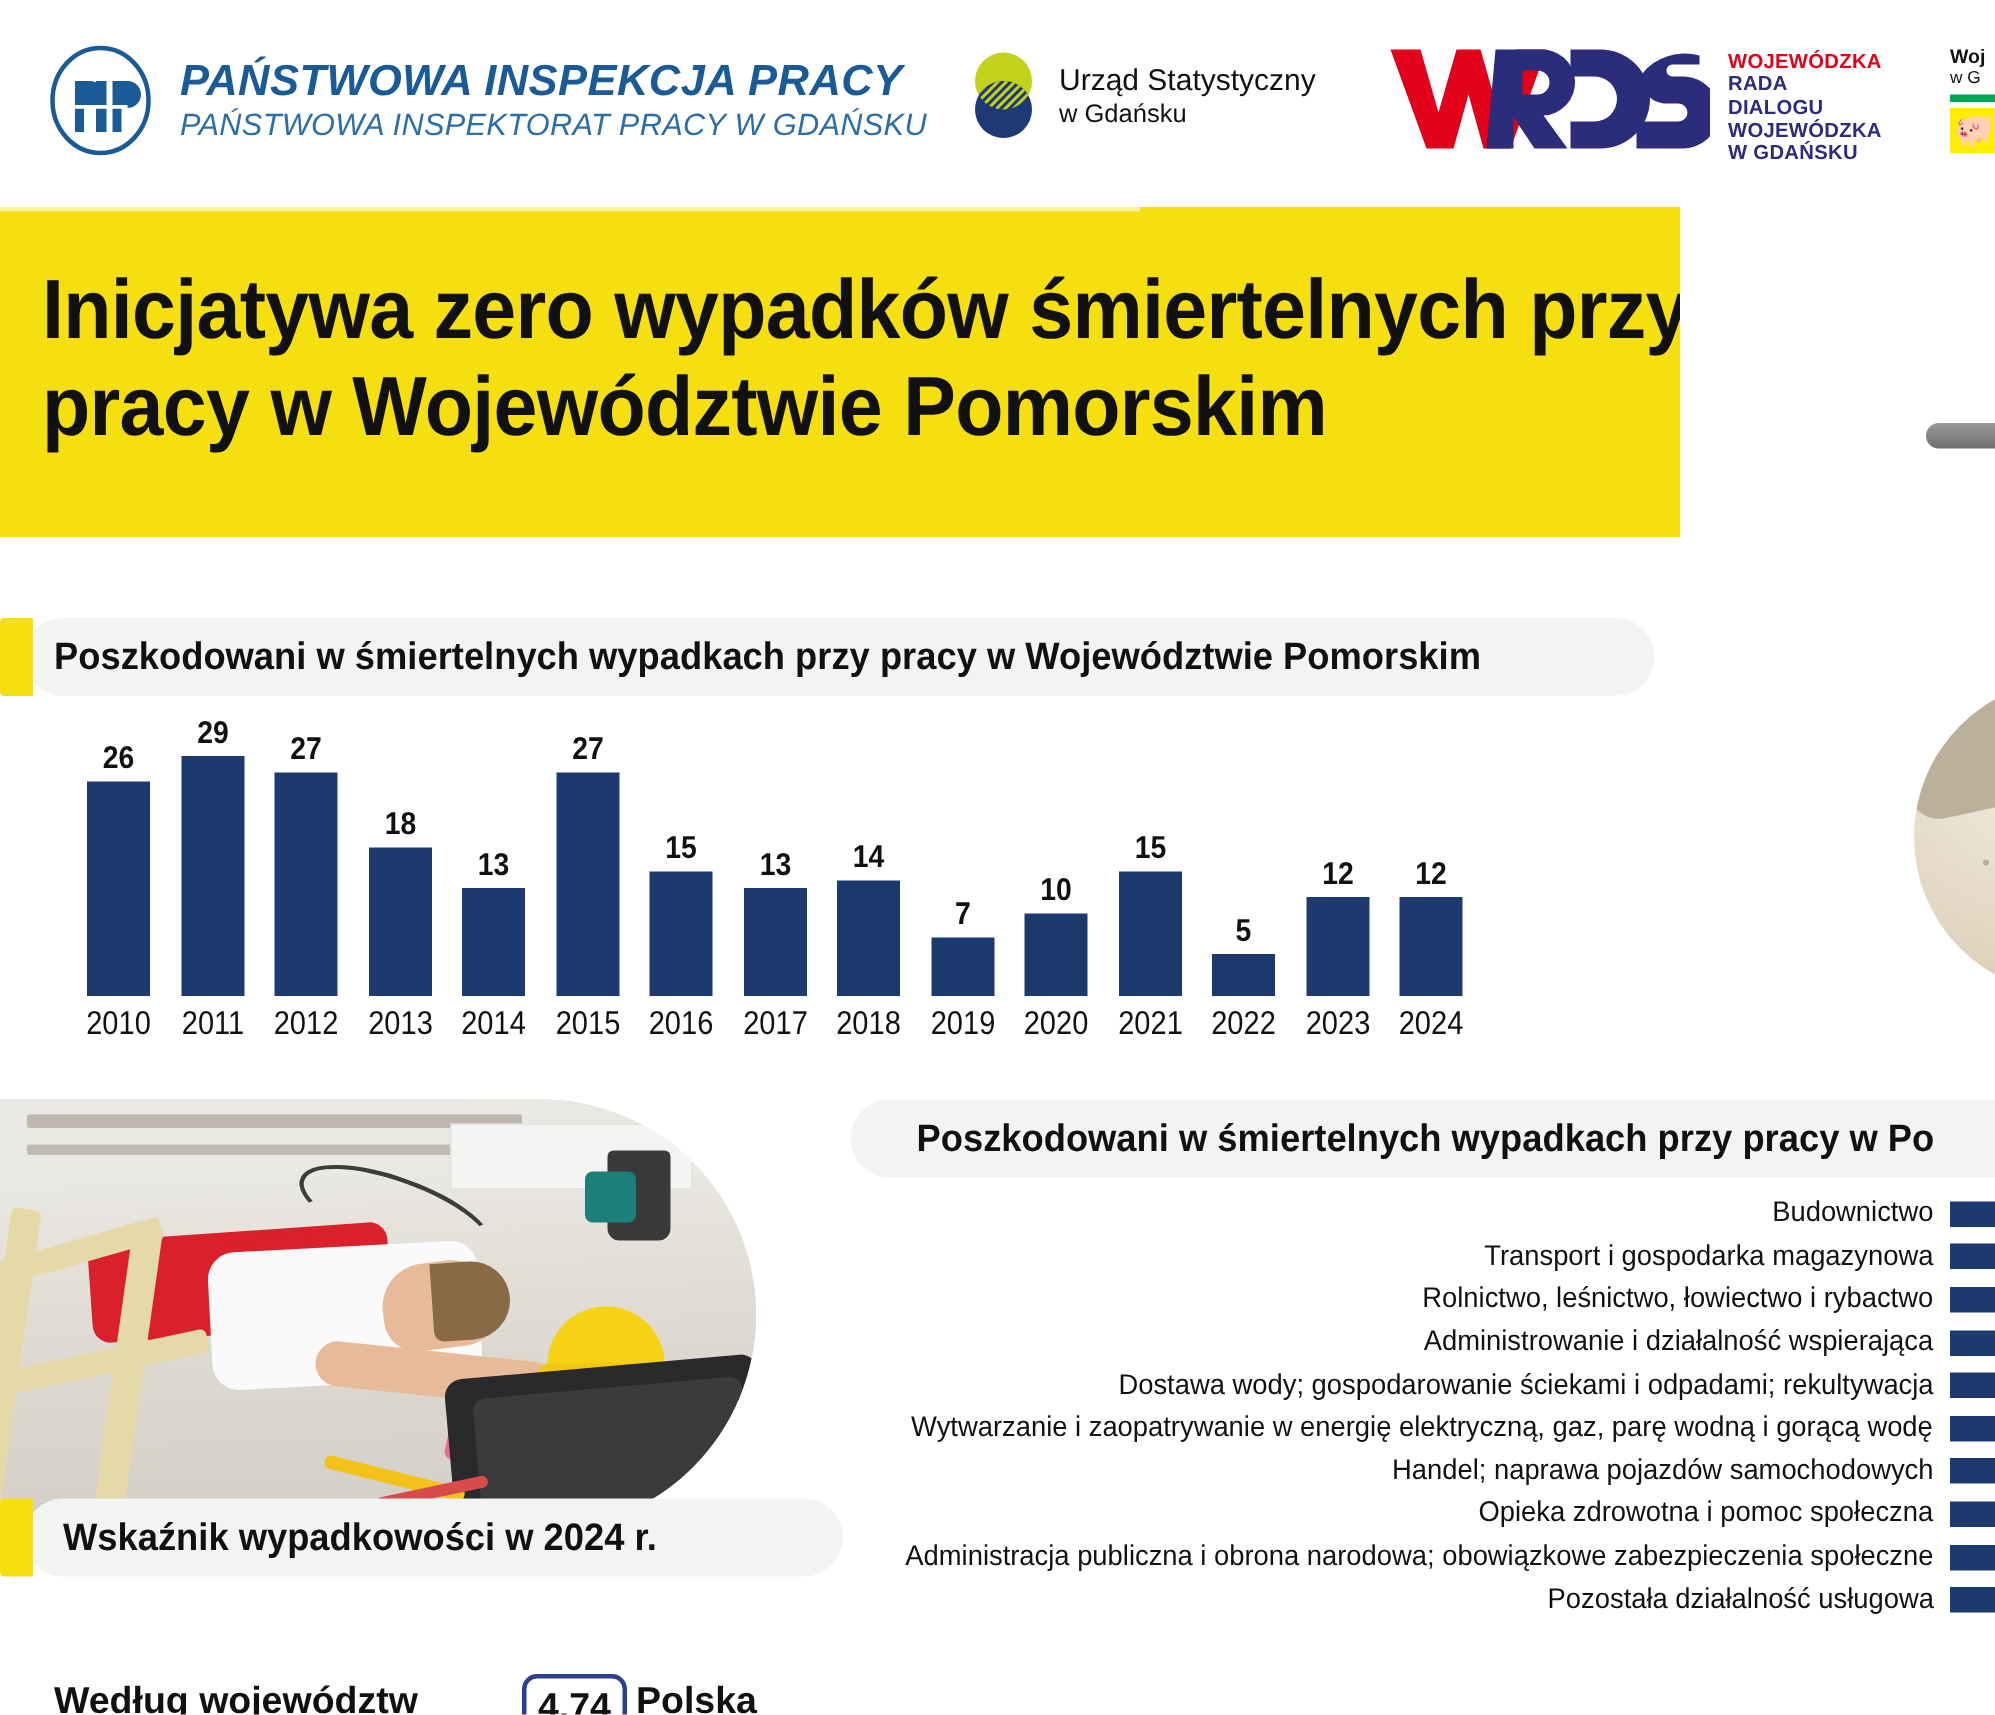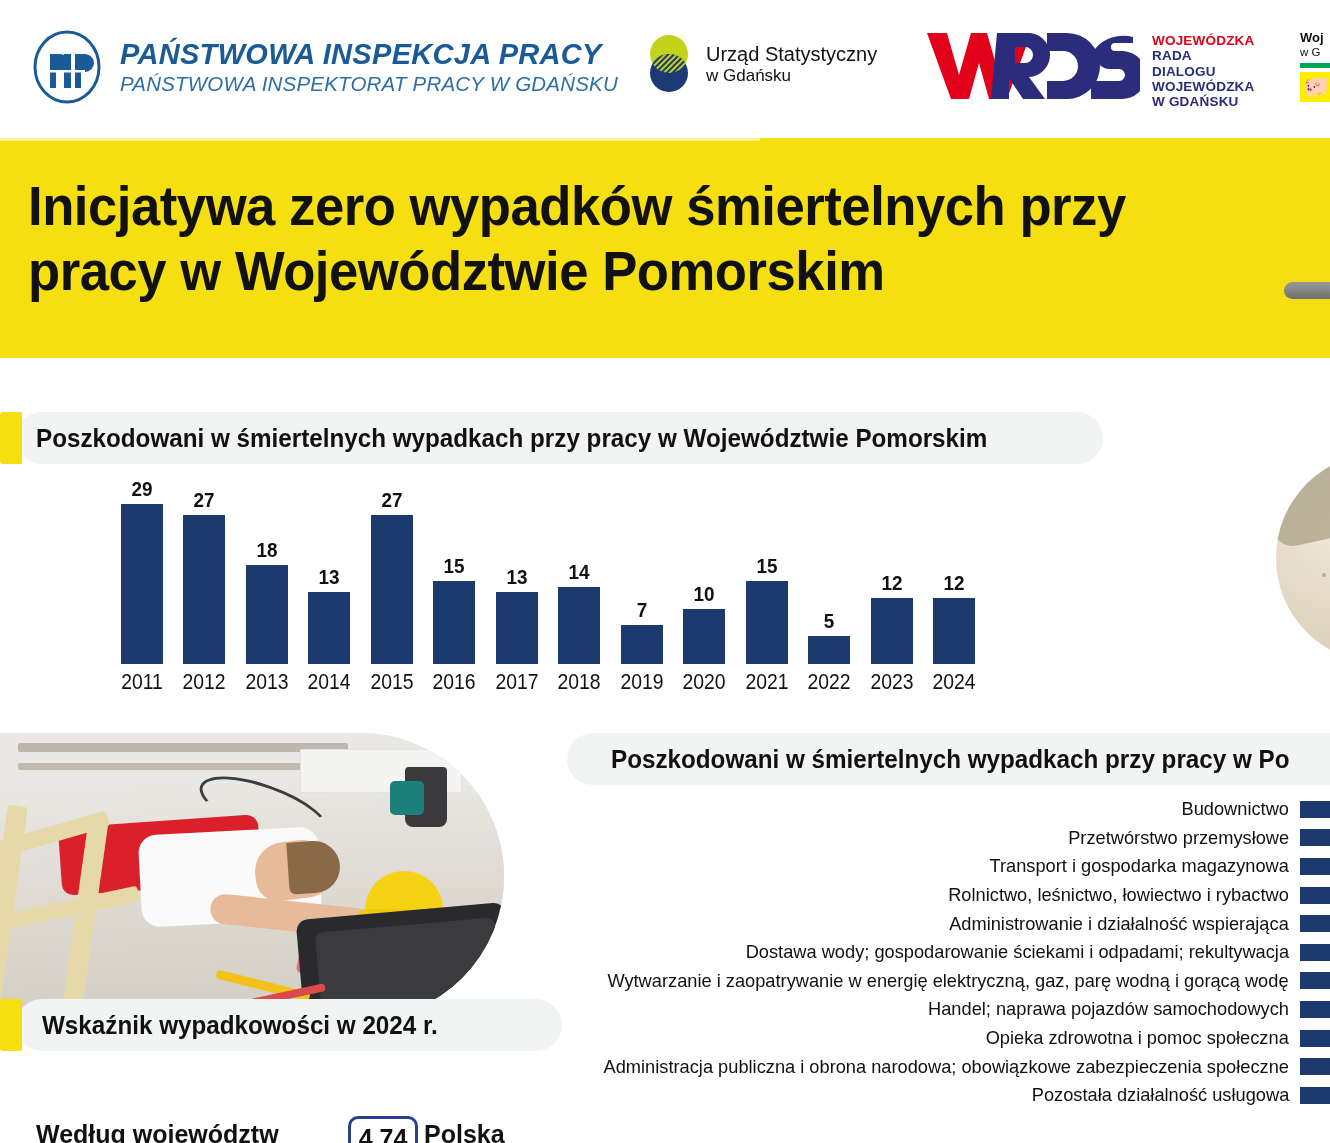--- a/index.html
+++ b/index.html
@@ -54,21 +54,21 @@
   .pom-l2{font-size:11.5px;color:#111;white-space:nowrap;margin-top:1px;}
   .pom-rule{width:46px;height:5px;background:#00a651;margin-top:5px;}
   .pom-crest{width:30px;height:30px;background:#ffed00;margin-top:4px;position:relative;overflow:hidden;}
   .pom-crest .griffin{
     position:absolute;left:3px;top:2px;width:24px;height:26px;
     color:#111;font-size:22px;line-height:26px;text-align:center;
   }
 
   
   .title-banner{
-    position:absolute;left:0;top:138px;width:1330px;height:220px;
+    position:absolute;left:0;top:138px;width:1120px;height:220px;
     background:#f5df10;
     overflow:hidden;
   }
   .title-banner .seam{
     position:absolute;left:0;top:0;width:760px;height:3px;background:#fdf7b5;opacity:.8;
   }
   .title-text{
     position:absolute;left:28px;top:36px;width:1300px;
     font-family:"Liberation Sans", sans-serif;
     font-weight:bold;
@@ -284,20 +284,25 @@
   <div class="title-text">Inicjatywa zero wypadków śmiertelnych przy pracy w Województwie Pomorskim</div>
 </div>
 <div class="tool-tip"></div>
 
 <div class="pill" id="pill-fatal">
   <div class="yellow-tab"></div>
   <div class="pill-label">Poszkodowani w śmiertelnych wypadkach przy pracy w Województwie Pomorskim</div>
 </div>
 
 <div class="year-chart" id="year-chart">
+    <div class="ybar-slot" style="left: 50px;">
+      <div class="ybar-rect" style="height: 143px; background: rgb(28, 58, 110);"></div>
+      <div class="ybar-value" style="bottom: 177px;">26</div>
+      <div class="ybar-year">2010</div>
+    </div>
     <div class="ybar-slot" style="left: 112.5px;">
       <div class="ybar-rect" style="height: 160px; background: rgb(28, 58, 110);"></div>
       <div class="ybar-value" style="bottom: 194px;">29</div>
       <div class="ybar-year">2011</div>
     </div>
     <div class="ybar-slot" style="left: 175px;">
       <div class="ybar-rect" style="height: 149px; background: rgb(28, 58, 110);"></div>
       <div class="ybar-value" style="bottom: 183px;">27</div>
       <div class="ybar-year">2012</div>
     </div>
@@ -402,24 +407,20 @@
 <div class="pill" id="pill-sections">
   <div class="pill-label">Poszkodowani w śmiertelnych wypadkach przy pracy w Po</div>
 </div>
 
 <div class="sector-list" id="sector-list">
     <div class="sector-row">
       <div class="sector-label">Budownictwo</div>
       <div class="sector-bar" style="background: rgb(28, 58, 110); width: 30px;"></div>
     </div>
     <div class="sector-row">
-      <div class="sector-label">Przetwórstwo przemysłowe</div>
-      <div class="sector-bar" style="background: rgb(28, 58, 110); width: 30px;"></div>
-    </div>
-    <div class="sector-row">
       <div class="sector-label">Transport i gospodarka magazynowa</div>
       <div class="sector-bar" style="background: rgb(28, 58, 110); width: 30px;"></div>
     </div>
     <div class="sector-row">
       <div class="sector-label">Rolnictwo, leśnictwo, łowiectwo i rybactwo</div>
       <div class="sector-bar" style="background: rgb(28, 58, 110); width: 30px;"></div>
     </div>
     <div class="sector-row">
       <div class="sector-label">Administrowanie i działalność wspierająca</div>
       <div class="sector-bar" style="background: rgb(28, 58, 110); width: 30px;"></div>

